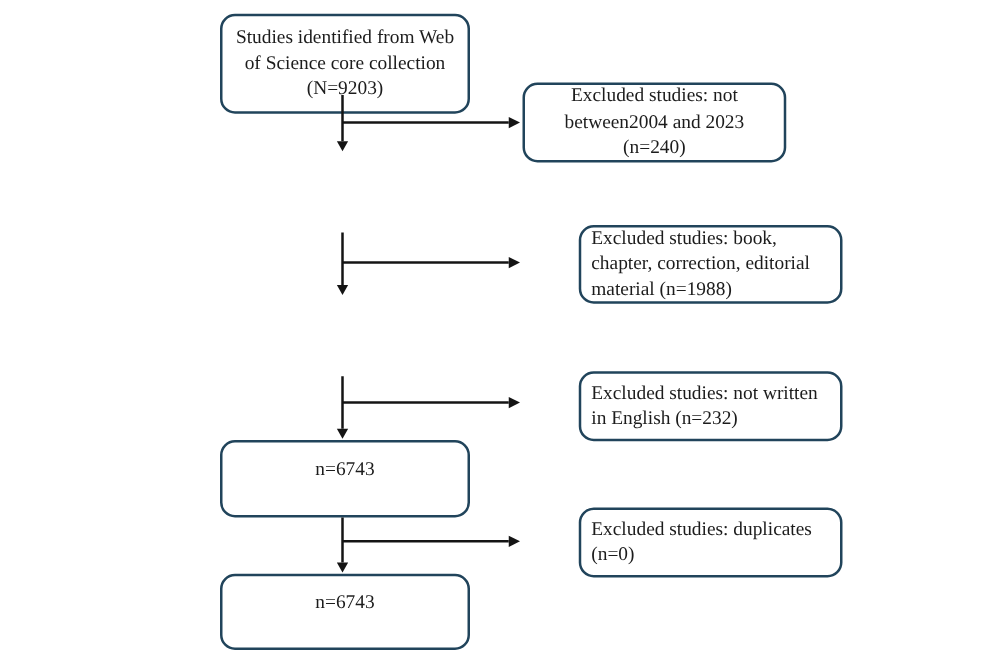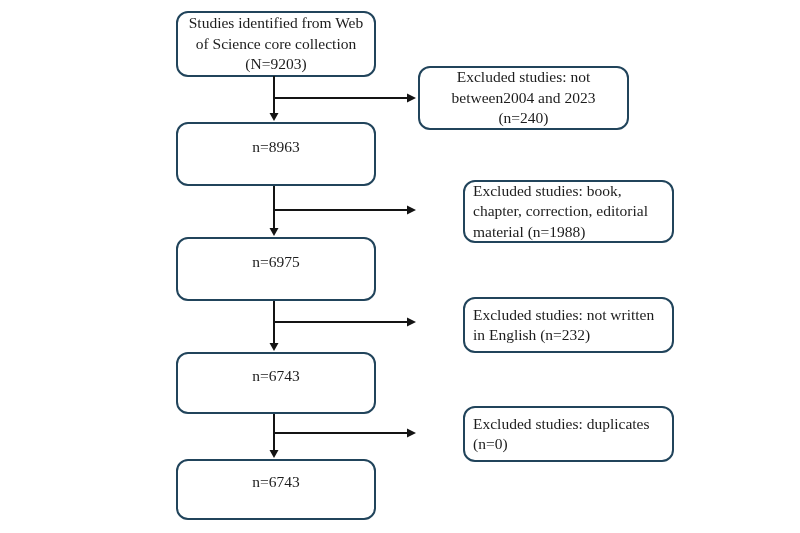--- a/index.html
+++ b/index.html
@@ -24,21 +24,21 @@
     font-size: 15.5px;
     line-height: 1.32;
     padding: 4px 8px;
   }
   .box .txt { white-space: pre-line; text-align: center; }
   .box.left { justify-content: flex-start; margin-left: 45px; }
   .box.left .txt { text-align: left; }
   .box.shift-up { padding-bottom: 18px; }
 
   
-  .b1 { left: 176px; top: 11px;  width: 200px; height: 66px; }
+  .b1 { left: 176px; top: 11px;  width: 200px; height: 80px; }
   .b2 { left: 176px; top: 122px; width: 200px; height: 64px; }
   .b3 { left: 176px; top: 237px; width: 200px; height: 64px; }
   .b4 { left: 176px; top: 352px; width: 200px; height: 62px; }
   .b5 { left: 176px; top: 459px; width: 200px; height: 61px; }
 
   
   .e1 { left: 418px; top: 66px;  width: 211px; height: 64px; }
   .e2 { left: 418px; top: 180px; width: 211px; height: 63px; }
   .e3 { left: 418px; top: 297px; width: 211px; height: 56px; }
   .e4 { left: 418px; top: 406px; width: 211px; height: 56px; }
@@ -54,26 +54,20 @@
 </style>
 </head>
 <body>
 
 <div class="canvas">
 
   <div class="box b1">
     <span class="txt">Studies identified from Web
 of Science core collection
 (N=9203)</span>
-  </div>
-  <div class="box b2 shift-up">
-    <span class="txt">n=8963</span>
-  </div>
-  <div class="box b3 shift-up">
-    <span class="txt">n=6975</span>
   </div>
   <div class="box b4 shift-up">
     <span class="txt">n=6743</span>
   </div>
   <div class="box b5 shift-up">
     <span class="txt">n=6743</span>
   </div>
 
   <div class="box e1">
     <span class="txt">Excluded studies: not

